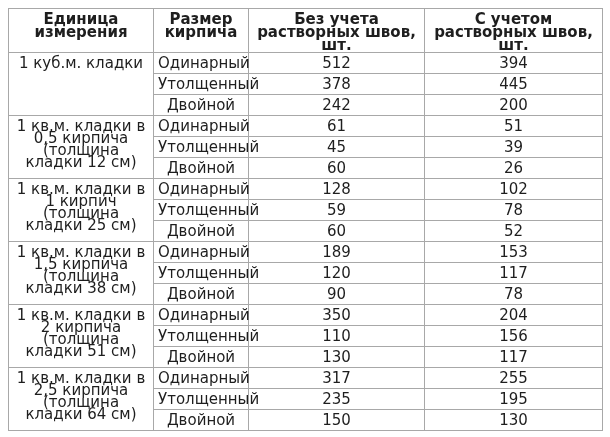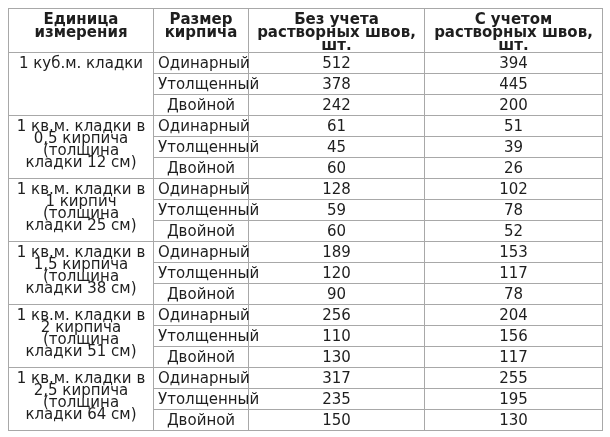--- a/index.html
+++ b/index.html
@@ -111,21 +111,21 @@
         <td>117</td>
       </tr>
       <tr>
         <td>Двойной</td>
         <td>90</td>
         <td>78</td>
       </tr>
       <tr>
         <td class="unit" rowspan="3">1 кв.м. кладки в 2 кирпича (толщина кладки 51 см)</td>
         <td>Одинарный</td>
-        <td>256</td>
+        <td>350</td>
         <td>204</td>
       </tr>
       <tr>
         <td>Утолщенный</td>
         <td>110</td>
         <td>156</td>
       </tr>
       <tr>
         <td>Двойной</td>
         <td>130</td>

